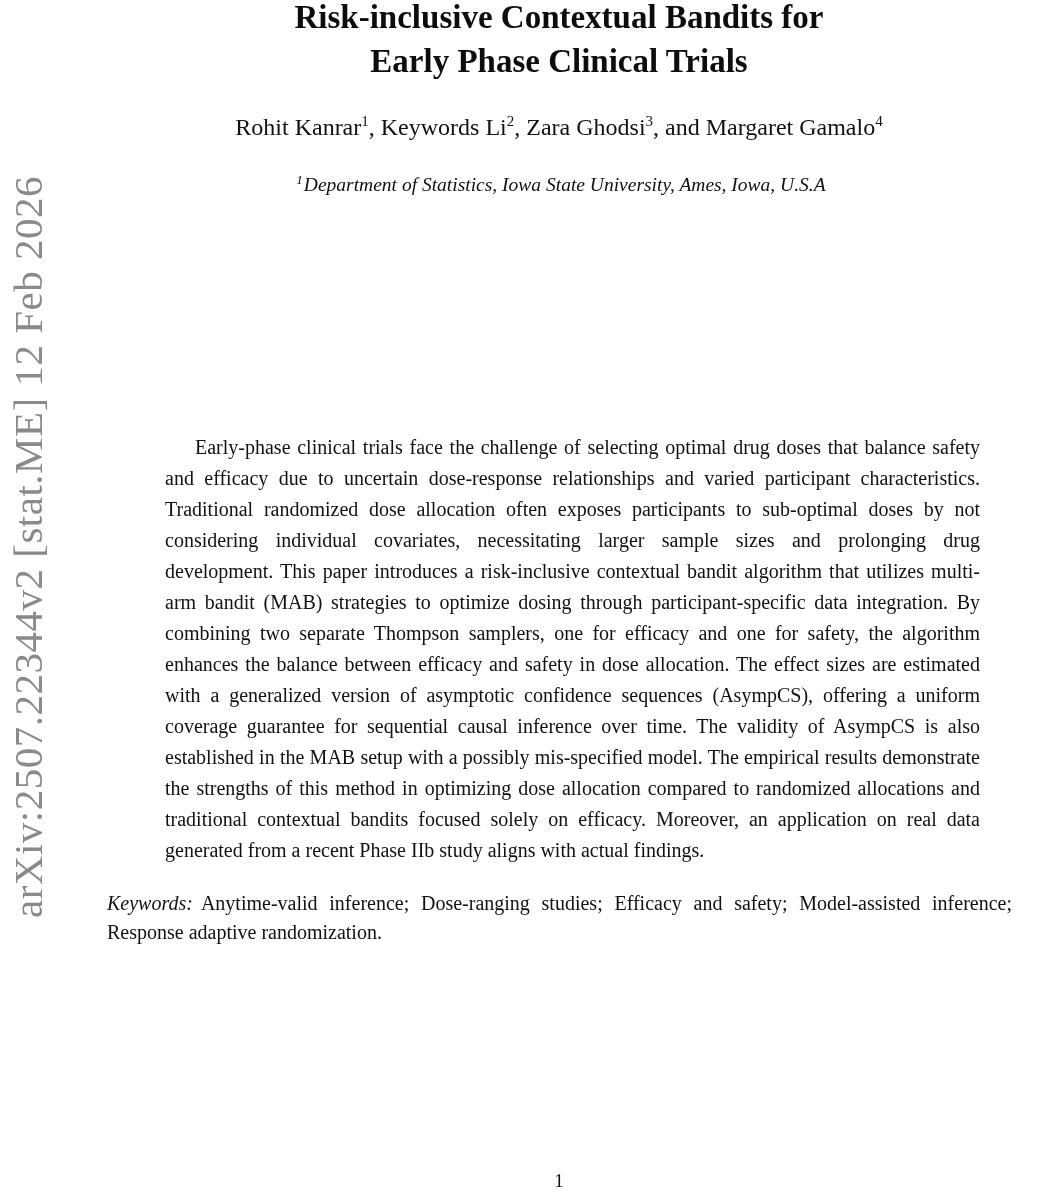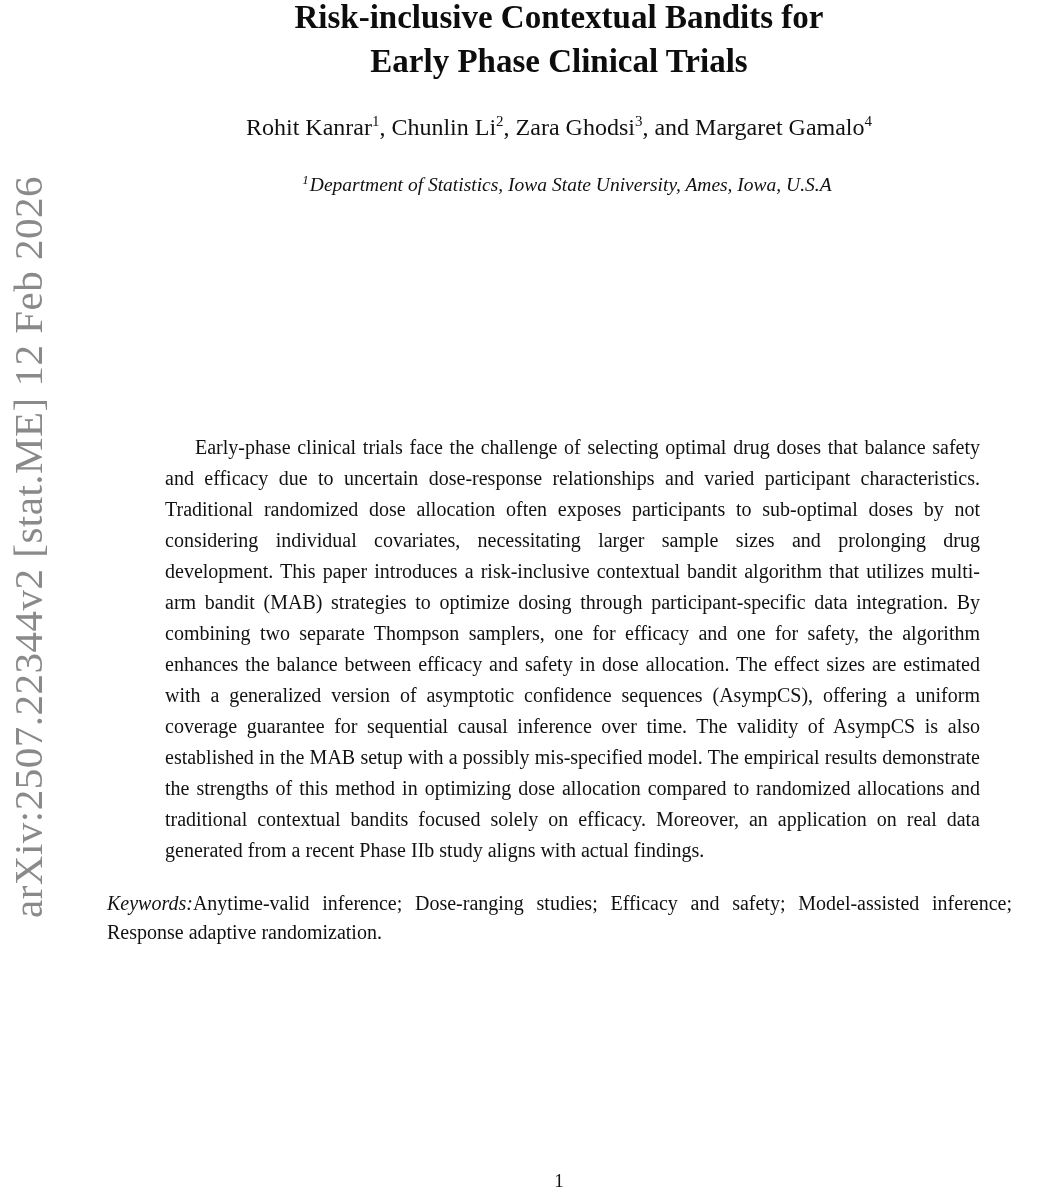--- a/index.html
+++ b/index.html
@@ -61,21 +61,21 @@
     line-height: 30px;
   }
   .authors sup {
     font-size: 15px;
     line-height: 0;
   }
 
   .affiliations {
     position: absolute;
     top: 171px;
-    left: 8px;
+    left: 2px;
     width: 100%;
     text-align: center;
     font-style: italic;
     font-size: 19.5px;
     line-height: 27.5px;
   }
   .affiliations sup {
     font-size: 13px;
     line-height: 0;
     margin-right: 1px;
@@ -106,21 +106,21 @@
     position: absolute;
     top: 869px;
     left: 2px;
     width: 905px;
     text-align: justify;
     font-size: 20px;
     line-height: 29px;
   }
   .keywords .kw-label {
     font-style: italic;
-    margin-right: 0;
+    margin-right: 8px;
   }
 
   .page-number {
     position: absolute;
     top: 1170px;
     left: 0;
     width: 100%;
     text-align: center;
     font-size: 19px;
   }
@@ -131,21 +131,21 @@
 <div class="arxiv-stamp">arXiv:2507.22344v2  [stat.ME]  12 Feb 2026</div>
 
 <div class="main-col">
 
   <header class="paper-title">
     <div>Risk-inclusive Contextual Bandits for</div>
     <div>Early Phase Clinical Trials</div>
   </header>
 
   <div class="authors">
-    <span>Rohit Kanrar</span><sup>1</sup><span>, </span><span>Chunlin Li</span><sup>2</sup><span>, </span><span>Zara Ghodsi</span><sup>3</sup><span>, and </span><span>Margaret Gamalo</span><sup>4</sup>
+    <span>Rohit Kanrar</span><sup>1</sup><span>, </span><span>Keywords Li</span><sup>2</sup><span>, </span><span>Zara Ghodsi</span><sup>3</sup><span>, and </span><span>Margaret Gamalo</span><sup>4</sup>
   </div>
 
   <div class="affiliations">
     <div class="affiliation"><sup>1</sup><span>Department of Statistics, Iowa State University, Ames, Iowa, U.S.A</span></div>
   </div>
 
 
   <p class="abstract-body">Early-phase clinical trials face the challenge of selecting optimal drug doses that balance safety and efficacy due to uncertain dose-response relationships and varied participant characteristics. Traditional randomized dose allocation often exposes participants to sub-optimal doses by not considering individual covariates, necessitating larger sample sizes and prolonging drug development. This paper introduces a risk-inclusive contextual bandit algorithm that utilizes multi-arm bandit (MAB) strategies to optimize dosing through participant-specific data integration. By combining two separate Thompson samplers, one for efficacy and one for safety, the algorithm enhances the balance between efficacy and safety in dose allocation. The effect sizes are estimated with a generalized version of asymptotic confidence sequences (AsympCS), offering a uniform coverage guarantee for sequential causal inference over time. The validity of AsympCS is also established in the MAB setup with a possibly mis-specified model. The empirical results demonstrate the strengths of this method in optimizing dose allocation compared to randomized allocations and traditional contextual bandits focused solely on efficacy. Moreover, an application on real data generated from a recent Phase IIb study aligns with actual findings.</p>
 
   <p class="keywords">

